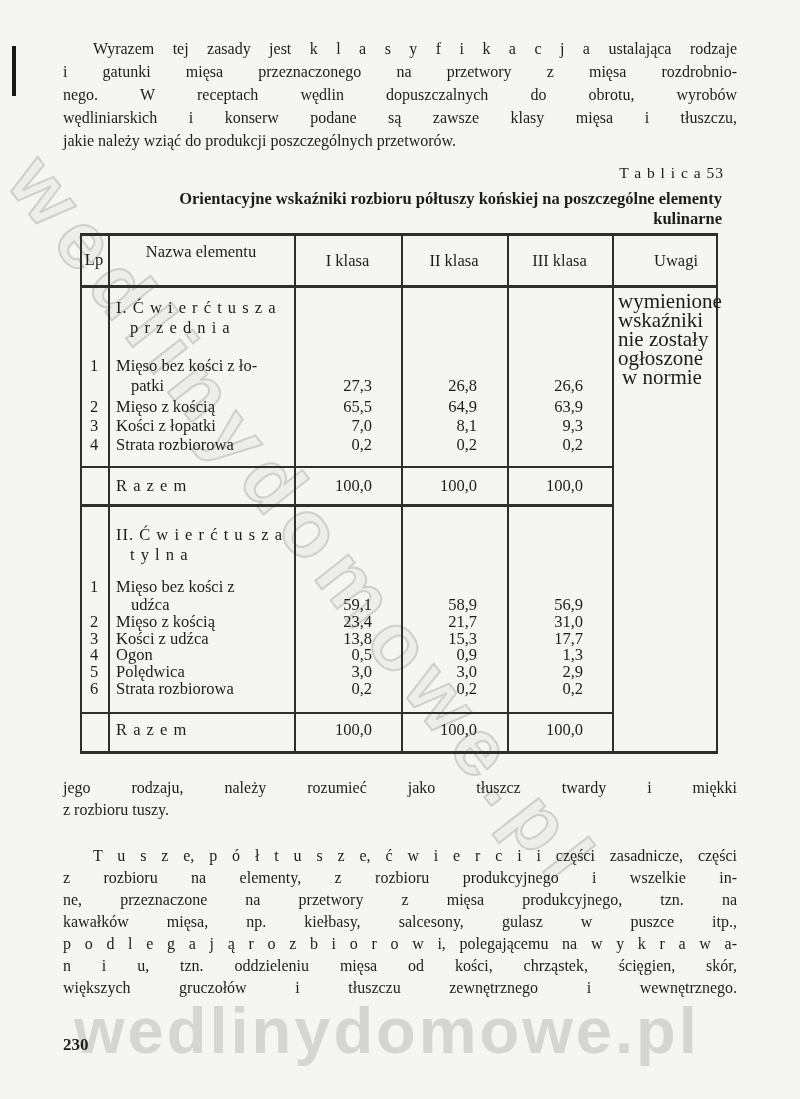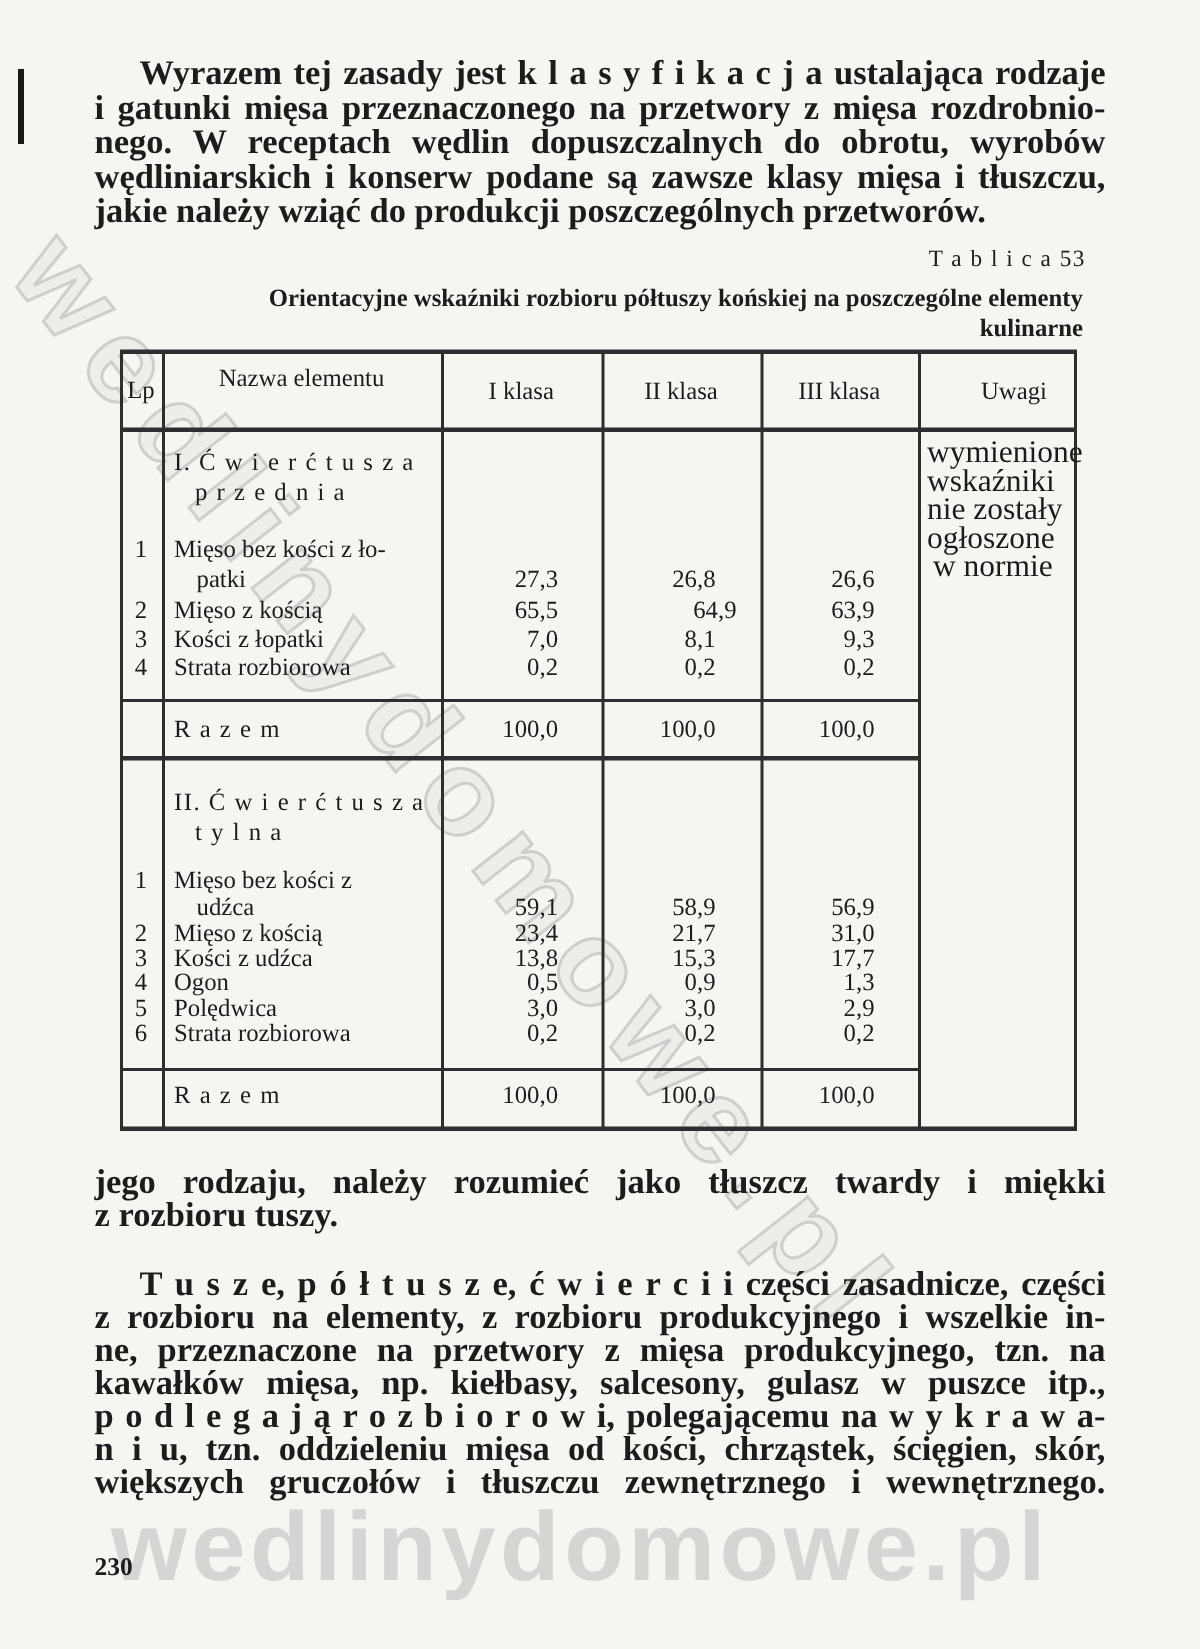--- a/index.html
+++ b/index.html
@@ -30,23 +30,23 @@
     transform:rotate(52deg);transform-origin:0 0;
     z-index:1;white-space:nowrap;
   }
 
   
   .edge-mark{position:absolute;left:12px;top:46px;width:4px;height:50px;background:#181818;z-index:3;}
 
   
   .para{position:absolute;left:63px;width:674px;z-index:3;}
   .pline{
-    font-size:23px;line-height:22px;height:22px;
+    font-size:16px;line-height:22px;height:22px;
     text-align:justify;text-align-last:justify;
-    white-space:nowrap;overflow:visible;font-weight:bold;
+    white-space:nowrap;overflow:visible;
   }
   .pline.first{padding-left:30px;}
   .pline.last{text-align-last:left;}
   #para1{top:37px;} #para1 .pline{line-height:23px;height:23px;}
   #para2{top:777px;}
   #para3{top:845px;}
 
   .tablica-label{
     position:absolute;left:78px;top:164px;width:646px;
     text-align:right;font-size:15.5px;letter-spacing:1px;z-index:3;
@@ -137,21 +137,21 @@
   <div class="cell lp" style="top:356px;">1</div>
   <div class="cell nm" style="top:356px;">Mięso bez kości z ło-</div>
   <div class="cell nm2" style="top:376px;">patki</div>
   <div class="cell v1" style="top:376px;">27,3</div>
   <div class="cell v2" style="top:376px;">26,8</div>
   <div class="cell v3" style="top:376px;">26,6</div>
 
   <div class="cell lp" style="top:397px;">2</div>
   <div class="cell nm" style="top:397px;">Mięso z kością</div>
   <div class="cell v1" style="top:397px;">65,5</div>
-  <div class="cell v2" style="top:397px;padding-left:14px;">64,9</div>
+  <div class="cell v2" style="top:397px;">64,9</div>
   <div class="cell v3" style="top:397px;">63,9</div>
 
   <div class="cell lp" style="top:416px;">3</div>
   <div class="cell nm" style="top:416px;">Kości z łopatki</div>
   <div class="cell v1" style="top:416px;">7,0</div>
   <div class="cell v2" style="top:416px;">8,1</div>
   <div class="cell v3" style="top:416px;">9,3</div>
 
   <div class="cell lp" style="top:435px;">4</div>
   <div class="cell nm" style="top:435px;">Strata rozbiorowa</div>

